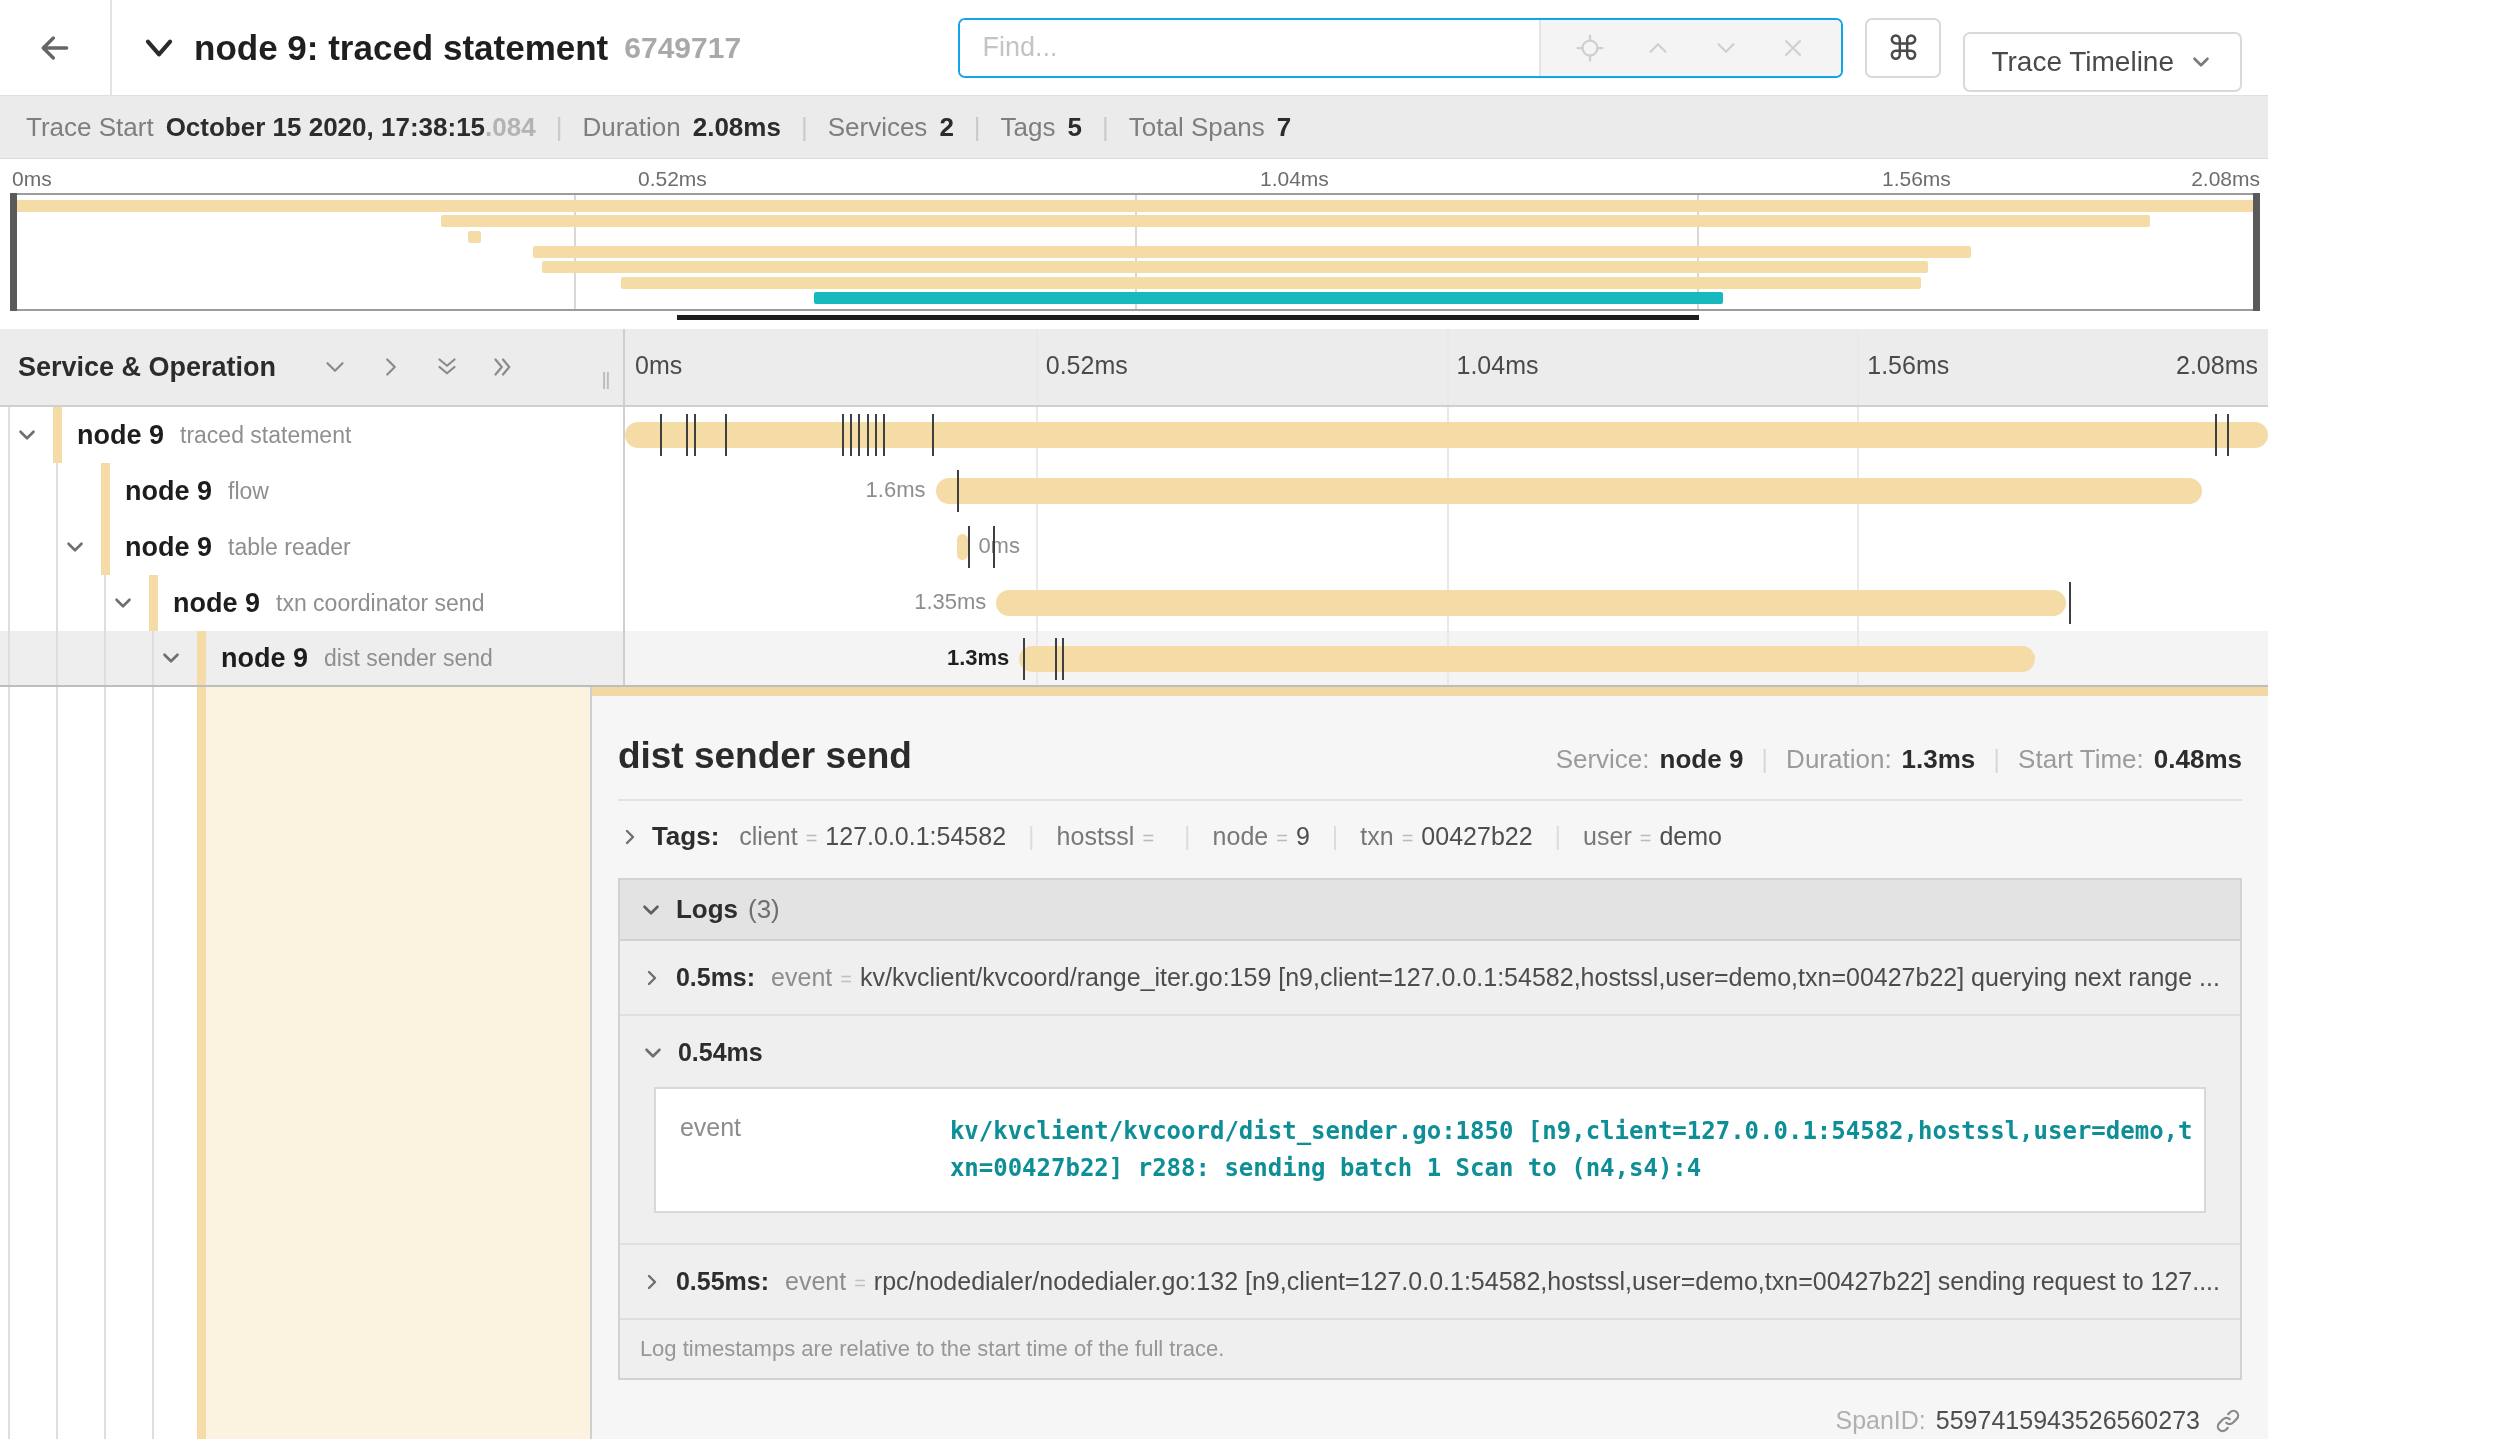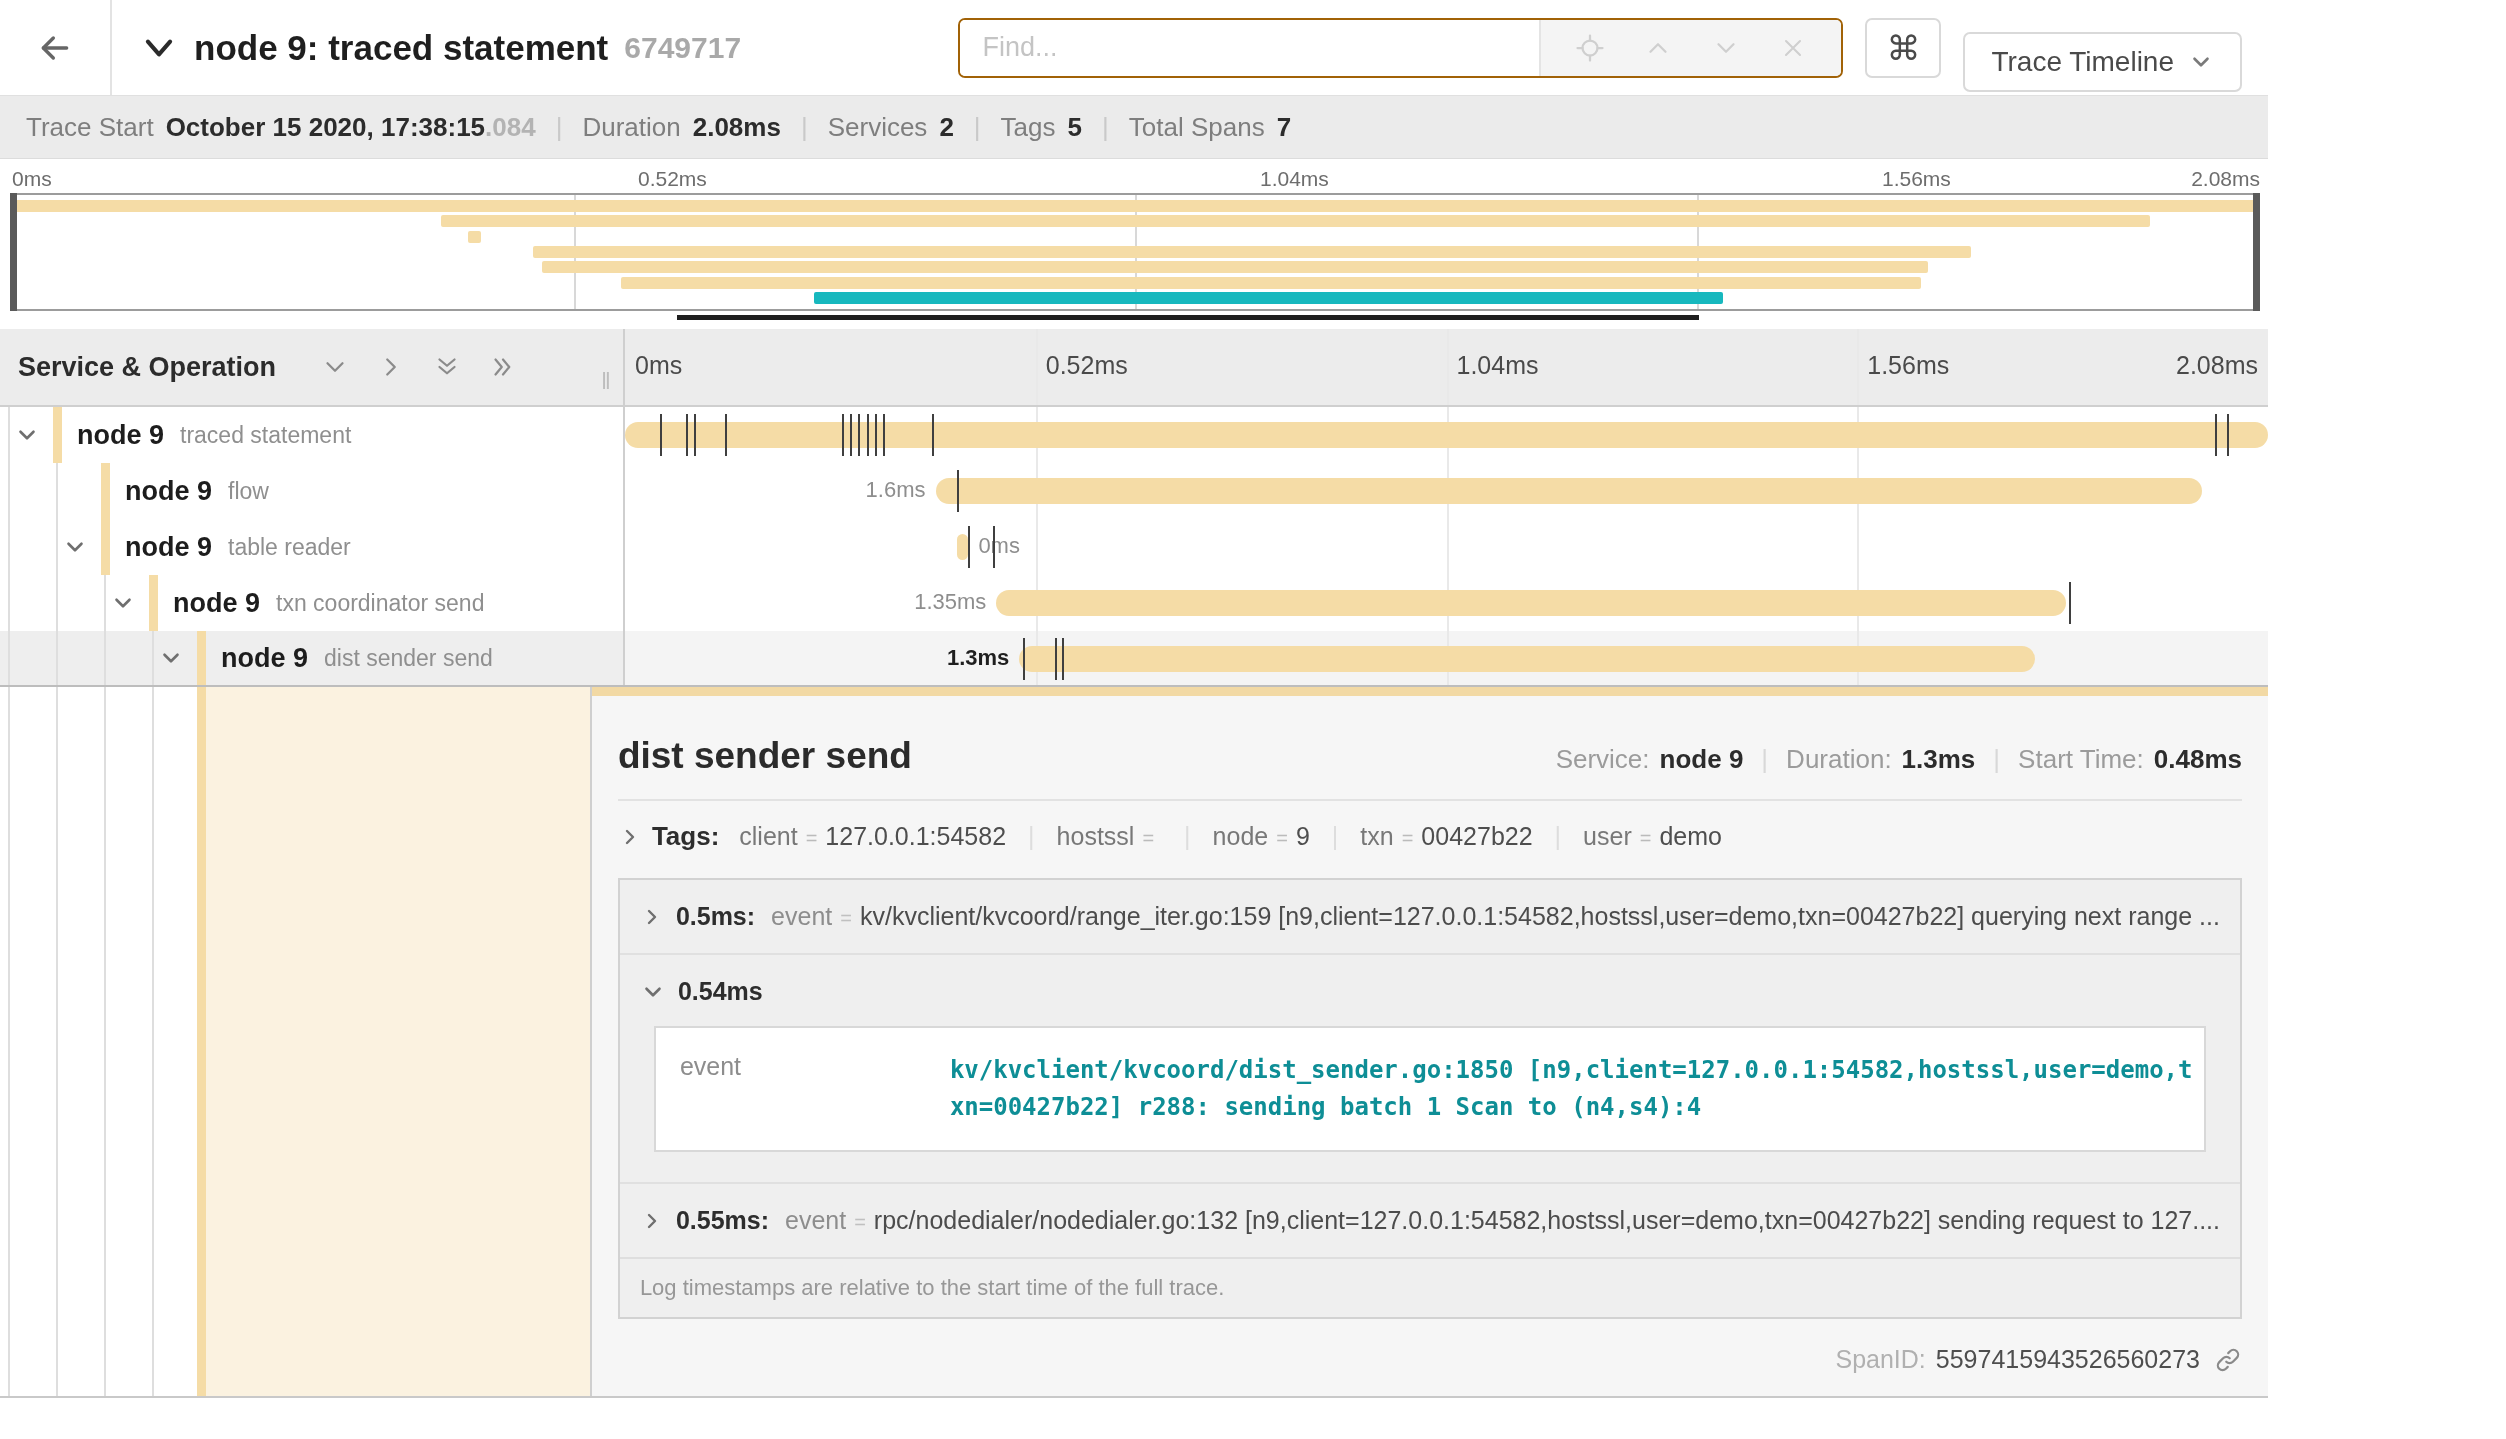--- a/index.html
+++ b/index.html
@@ -8,21 +8,21 @@
   #app { position:relative; width:2268px; height:1439px; }
 
   
   .hdr { display:flex; align-items:center; height:95px; background:#fff; position:relative; }
   .back-btn { width:112px; height:95px; display:flex; align-items:center; justify-content:center;
               color:#666; border-right:2px solid #e3e3e3; cursor:pointer; }
   .title-chev { margin-left:28px; color:#2b2b2b; display:flex; align-items:center; cursor:pointer; }
   .page-title { margin-left:16px; font-size:35px; font-weight:700; color:#1f1f1f; white-space:nowrap; }
   .trace-id { margin-left:16px; font-size:30px; font-weight:700; color:#a9a9a9; }
   .hdr-right { margin-left:auto; display:flex; align-items:center; padding-right:26px; gap:22px; }
-  .find-group { display:flex; align-items:stretch; height:60px; border:2px solid #a16207; border-radius:7px; overflow:hidden; width:885px; }
+  .find-group { display:flex; align-items:stretch; height:60px; border:2px solid #0ea5e9; border-radius:7px; overflow:hidden; width:885px; }
   .find-input { flex:1; border:none; outline:none; font-size:27px; padding:0 22px; color:#444; background:#fff; font-family:"Liberation Sans",sans-serif; }
   .find-input::placeholder { color:#c4c4c4; }
   .find-nav { display:flex; align-items:center; gap:38px; background:#f4f4f4; padding:0 34px; color:#cfcfcf; border-left:2px solid #e4e4e4; }
   .find-nav .nv { display:flex; align-items:center; }
   .kbd-btn { height:60px; min-width:76px; border:2px solid #d9d9d9; border-radius:7px; background:#fff;
              font-size:34px; color:#4a4a4a; display:flex; align-items:center; justify-content:center; cursor:pointer; }
   .view-btn { height:60px; border:2px solid #d9d9d9; border-radius:7px; background:#fff; padding:0 26px;
               font-size:28px; color:#4a4a4a; display:flex; align-items:center; gap:14px; cursor:pointer; white-space:nowrap;margin-top:28px; }
   .view-btn .cv { color:#7a7a7a; }
 
@@ -456,20 +456,29 @@
             <span class="tag">
               <span class="tsep">|</span>
               <span class="tk">user</span>
               <span class="teq">=</span>
               <span class="tv">demo</span>
             </span>
           </span>
       </div>
 
       <div class="logs-box">
+        <div class="logs-head">
+          <span class="lchev">
+              <svg width="26" height="26" viewBox="0 0 24 24" fill="none" stroke="currentColor" stroke-width="2.4" stroke-linecap="round" stroke-linejoin="round">
+                <polyline points="6 9 12 15 18 9"></polyline>
+              </svg>
+            </span>
+          <span class="logs-title">Logs</span>
+          <span class="logs-count">(3)</span>
+        </div>
         <div class="logs-body" id="logs-body">
             <div class="log-entry">
     <div class="le-line">
       <span class="echev">
                   <svg width="24" height="24" viewBox="0 0 24 24" fill="none" stroke="currentColor" stroke-width="2.4" stroke-linecap="round" stroke-linejoin="round">
                     <polyline points="9 6 15 12 9 18"></polyline>
                   </svg>
                 </span>
       <span class="le-time">0.5ms:</span>
       <span class="le-key">event</span>

